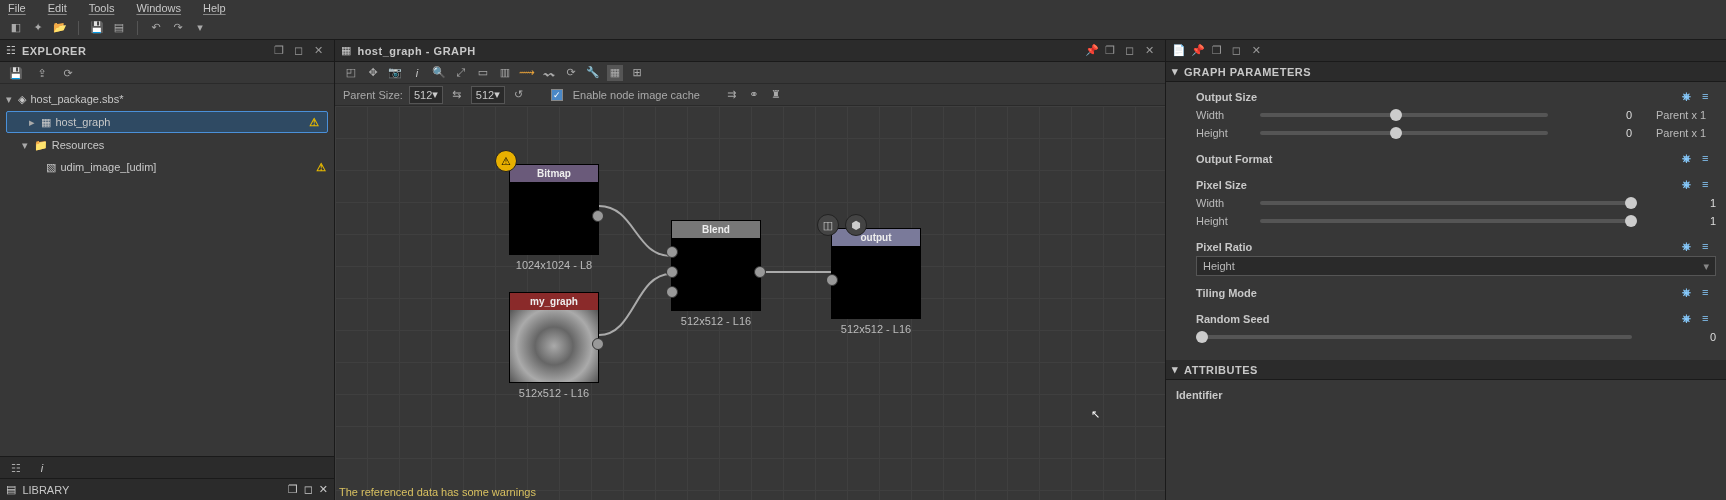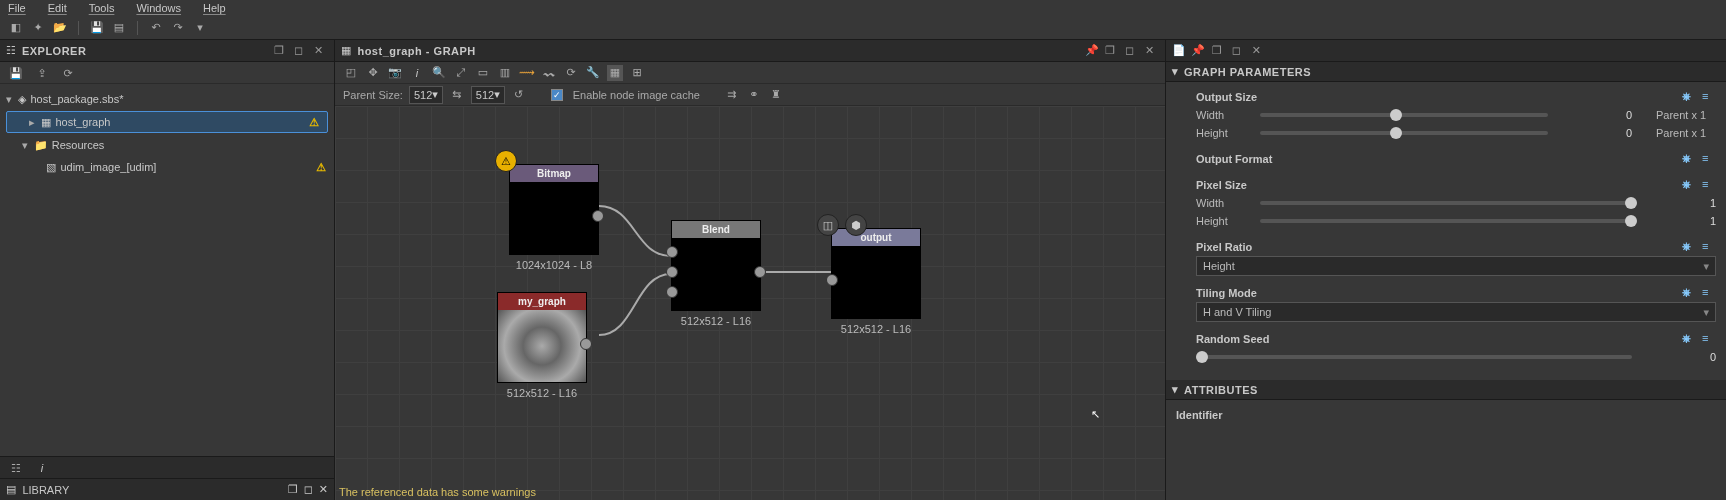--- a/index.html
+++ b/index.html
@@ -191,21 +191,21 @@
       </svg>
 
       <div class="node" style="left:174px;top:58px;width:90px">
         <div class="node-title" style="background:#6a5a7a">Bitmap</div>
         <div class="node-body" style="height:72px"></div>
         <div class="port" style="right:-6px;top:45px"></div>
         <div class="node-caption" style="top:94px">1024x1024 - L8</div>
       </div>
       <div class="obadge" style="left:160px;top:44px;background:#e8b000;color:#000">⚠</div>
 
-      <div class="node" style="left:162px;top:186px;width:90px">
+      <div class="node" style="left:174px;top:186px;width:90px">
         <div class="node-title" style="background:#8a2a2a">my_graph</div>
         <div class="node-body" style="height:72px;background:radial-gradient(circle,#aaa,#666,#aaa,#555)"></div>
         <div class="port" style="right:-6px;top:45px"></div>
         <div class="node-caption" style="top:94px">512x512 - L16</div>
       </div>
 
       <div class="node" style="left:336px;top:114px;width:90px">
         <div class="node-title" style="background:#777">Blend</div>
         <div class="node-body" style="height:72px"></div>
         <div class="port" style="left:-6px;top:25px"></div>
@@ -312,21 +312,20 @@
         <div class="dropdown">Height</div>
       </div>
 
       <div class="prop-group">
         <div class="prop-label">
           <span>Tiling Mode</span>
           <span class="spacer"></span>
           <span class="knob">⎈</span>
           <span class="knob">≡</span>
         </div>
-        <div class="dropdown">H and V Tiling</div>
       </div>
 
       <div class="prop-group">
         <div class="prop-label">
           <span>Random Seed</span>
           <span class="spacer"></span>
           <span class="knob">⎈</span>
           <span class="knob">≡</span>
         </div>
         <div class="prop-row">

